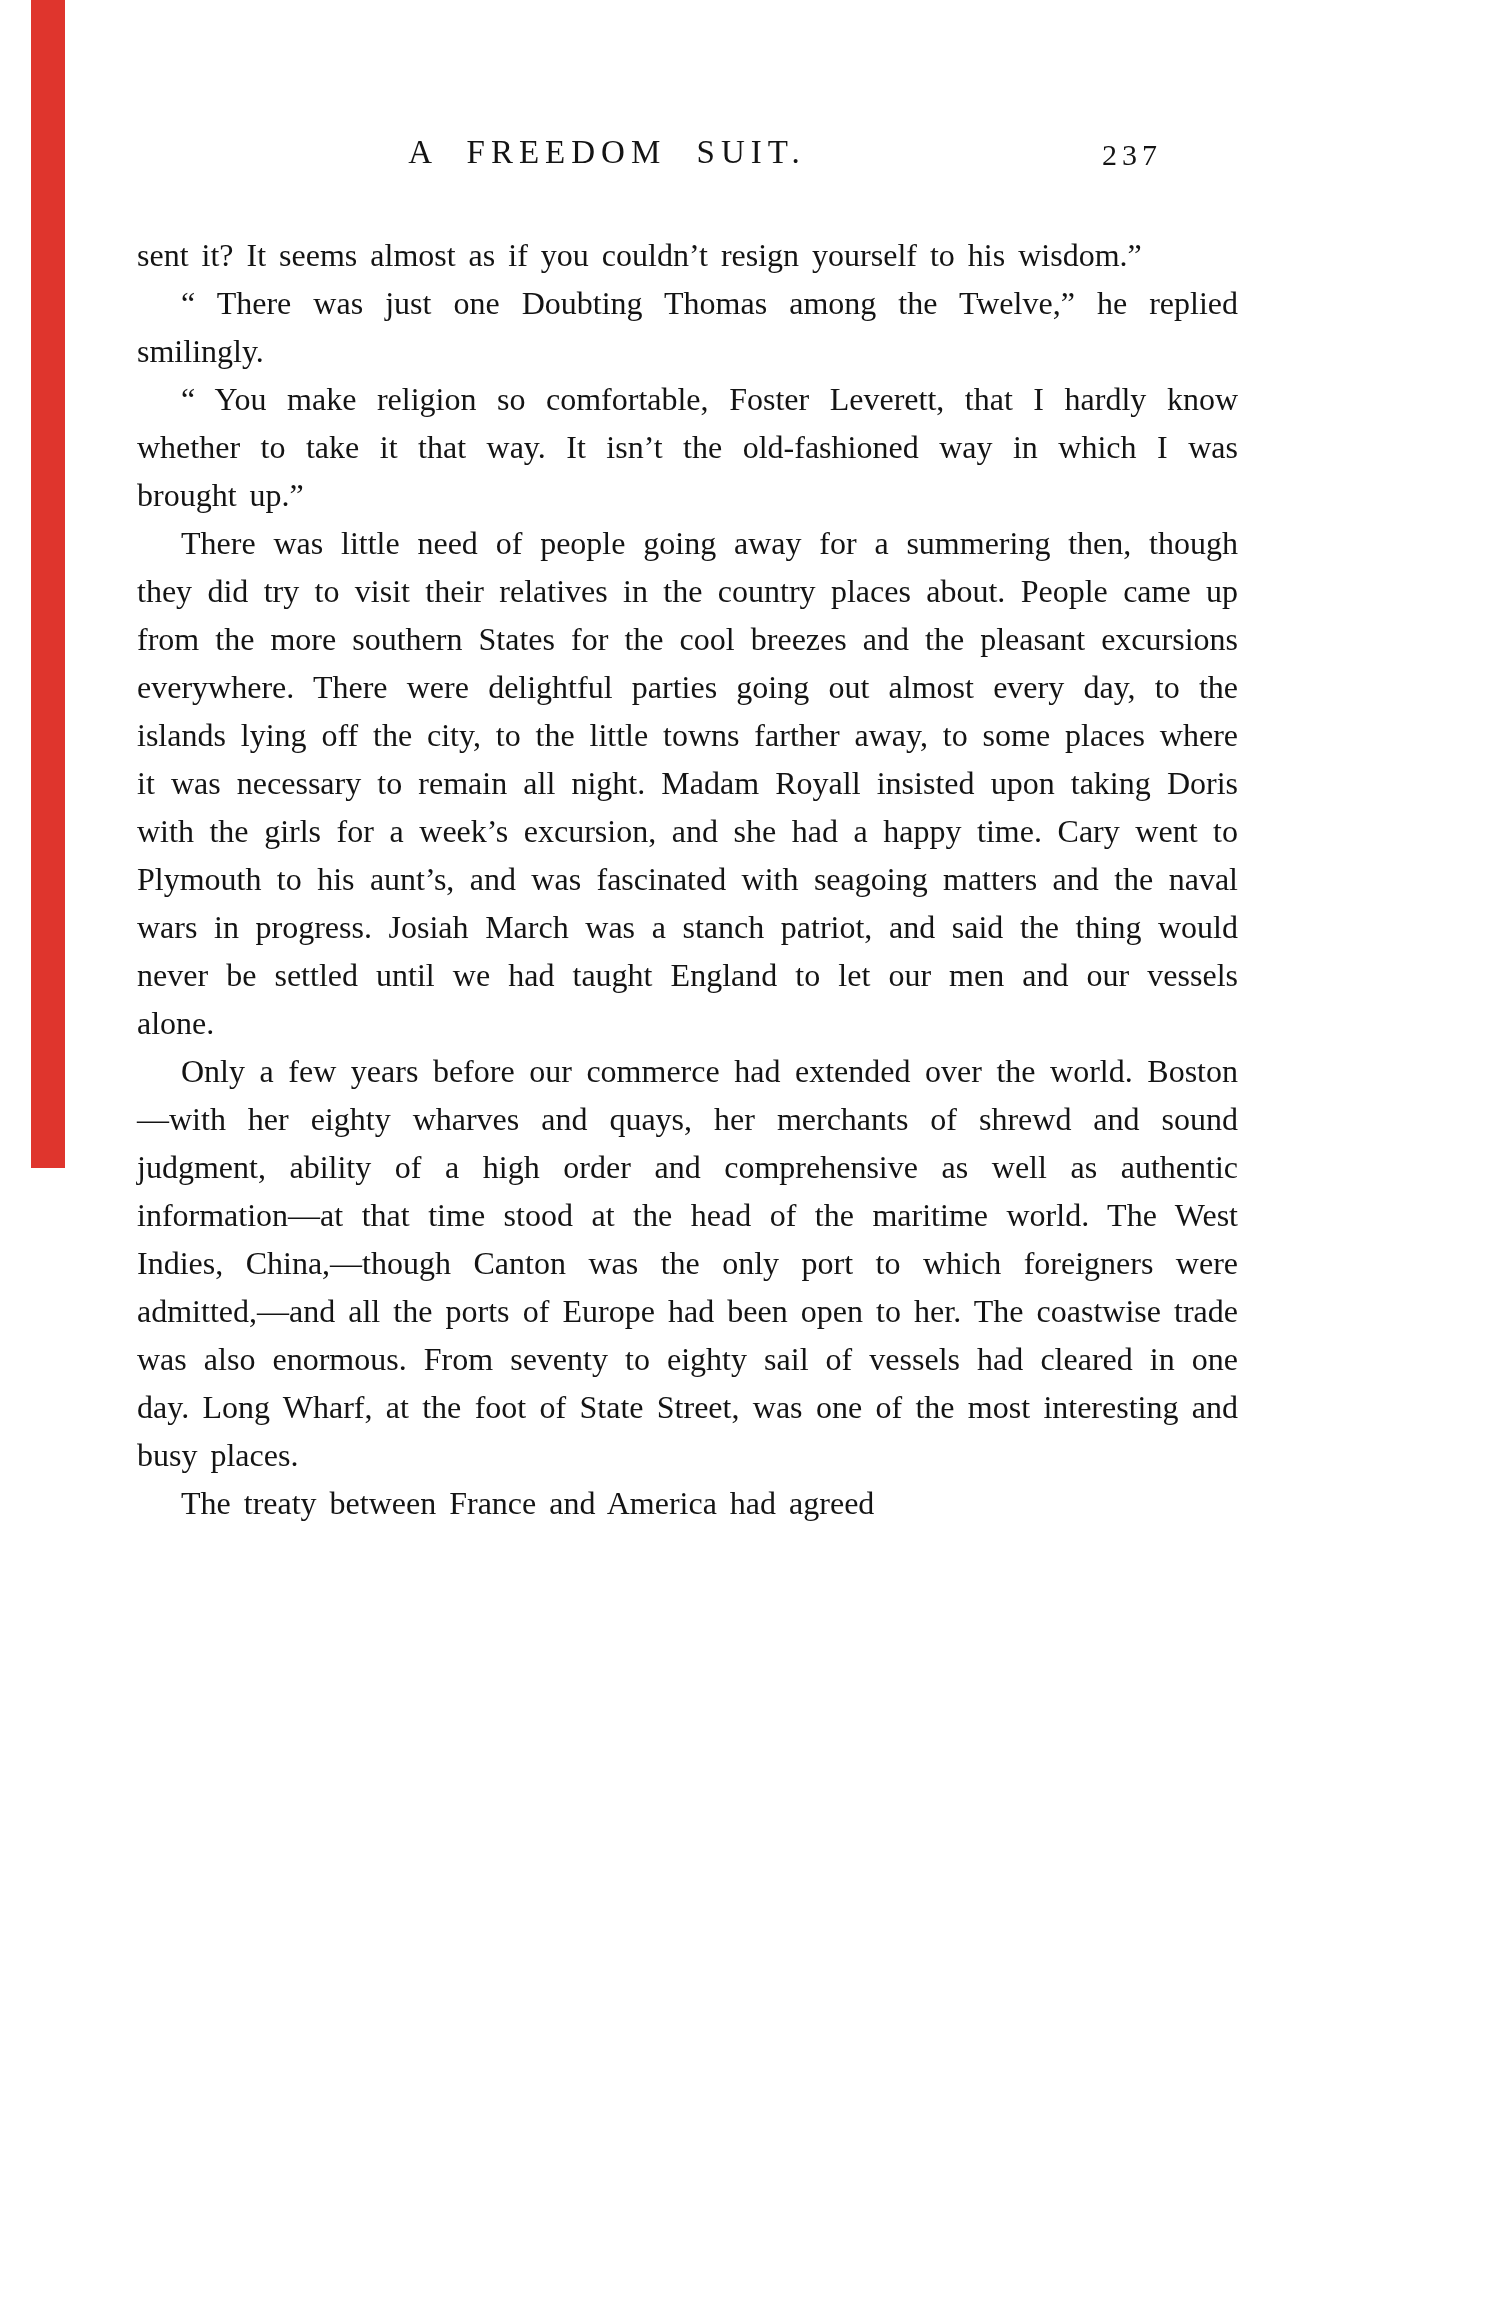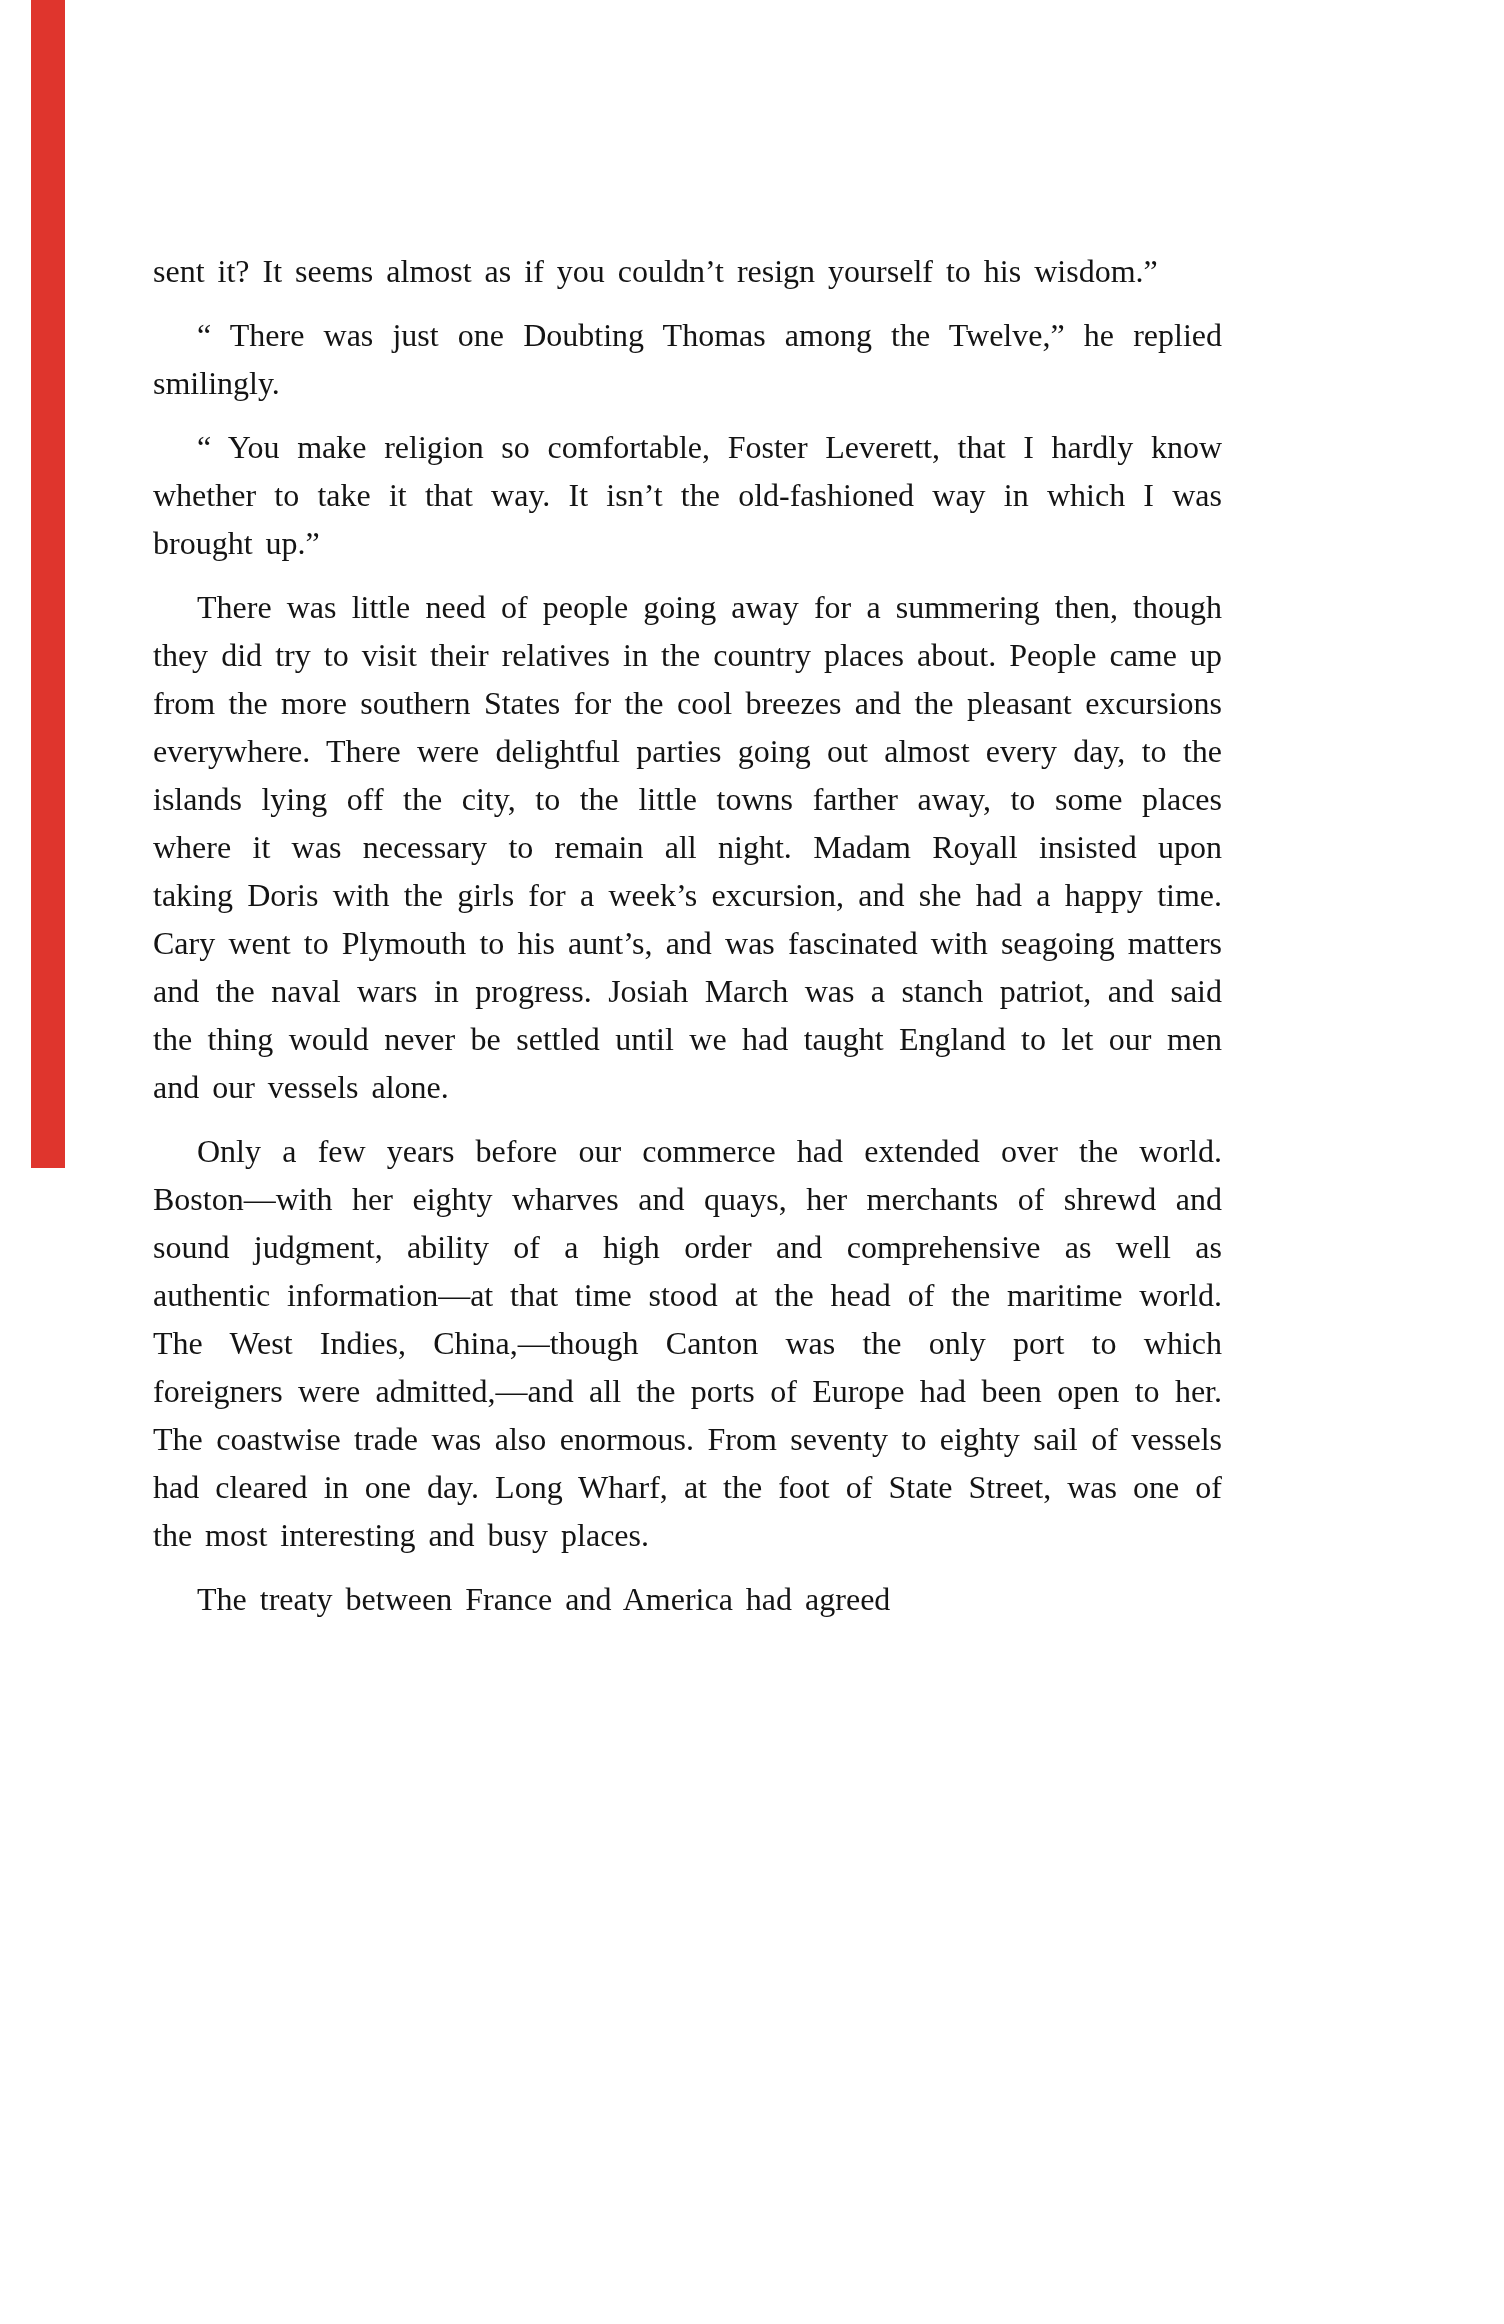--- a/index.html
+++ b/index.html
@@ -46,30 +46,34 @@
   .text-block {
     position: absolute;
     top: 231px;
     left: 137px;
     width: 1101px;
     font-size: 32px;
     line-height: 48px;
     text-align: justify;
     word-spacing: 5px;
   }
-  .text-block p { margin: 16px; }
+  .text-block p { margin: 0; }
   .text-block p.indent { text-indent: 44px; }
 </style>
 </head>
 <body>
 
 <div class="page">
 
   <div class="red-strip" style="background: rgb(223, 53, 45);"></div>
 
+  <div class="header">
+    <span class="running-title">A FREEDOM SUIT.</span>
+    <span class="page-number">237</span>
+  </div>
 
   <div class="text-block">
       <p>sent it?  It seems almost as if you couldn’t resign yourself to his wisdom.”</p>
       <p class="indent">“ There was just one Doubting Thomas among the Twelve,” he replied smilingly.</p>
       <p class="indent">“ You make religion so comfortable, Foster Leverett, that I hardly know whether to take it that way.  It isn’t the old-fashioned way in which I was brought up.”</p>
       <p class="indent">There was little need of people going away for a summering then, though they did try to visit their relatives in the country places about.  People came up from the more southern States for the cool breezes and the pleasant excursions everywhere.  There were delightful parties going out almost every day, to the islands lying off the city, to the little towns farther away, to some places where it was necessary to remain all night.  Madam Royall insisted upon taking Doris with the girls for a week’s excursion, and she had a happy time.  Cary went to Plymouth to his aunt’s, and was fascinated with seagoing matters and the naval wars in progress.  Josiah March was a stanch patriot, and said the thing would never be settled until we had taught England to let our men and our vessels alone.</p>
       <p class="indent">Only a few years before our commerce had extended over the world.  Boston—with her eighty wharves and quays, her merchants of shrewd and sound judgment, ability of a high order and comprehensive as well as authentic information—at that time stood at the head of the maritime world.  The West Indies, China,—though Canton was the only port to which foreigners were admitted,—and all the ports of Europe had been open to her.  The coastwise trade was also enormous.  From seventy to eighty sail of vessels had cleared in one day.  Long Wharf, at the foot of State Street, was one of the most interesting and busy places.</p>
       <p class="indent">The treaty between France and America had agreed</p>
     </div>
 

